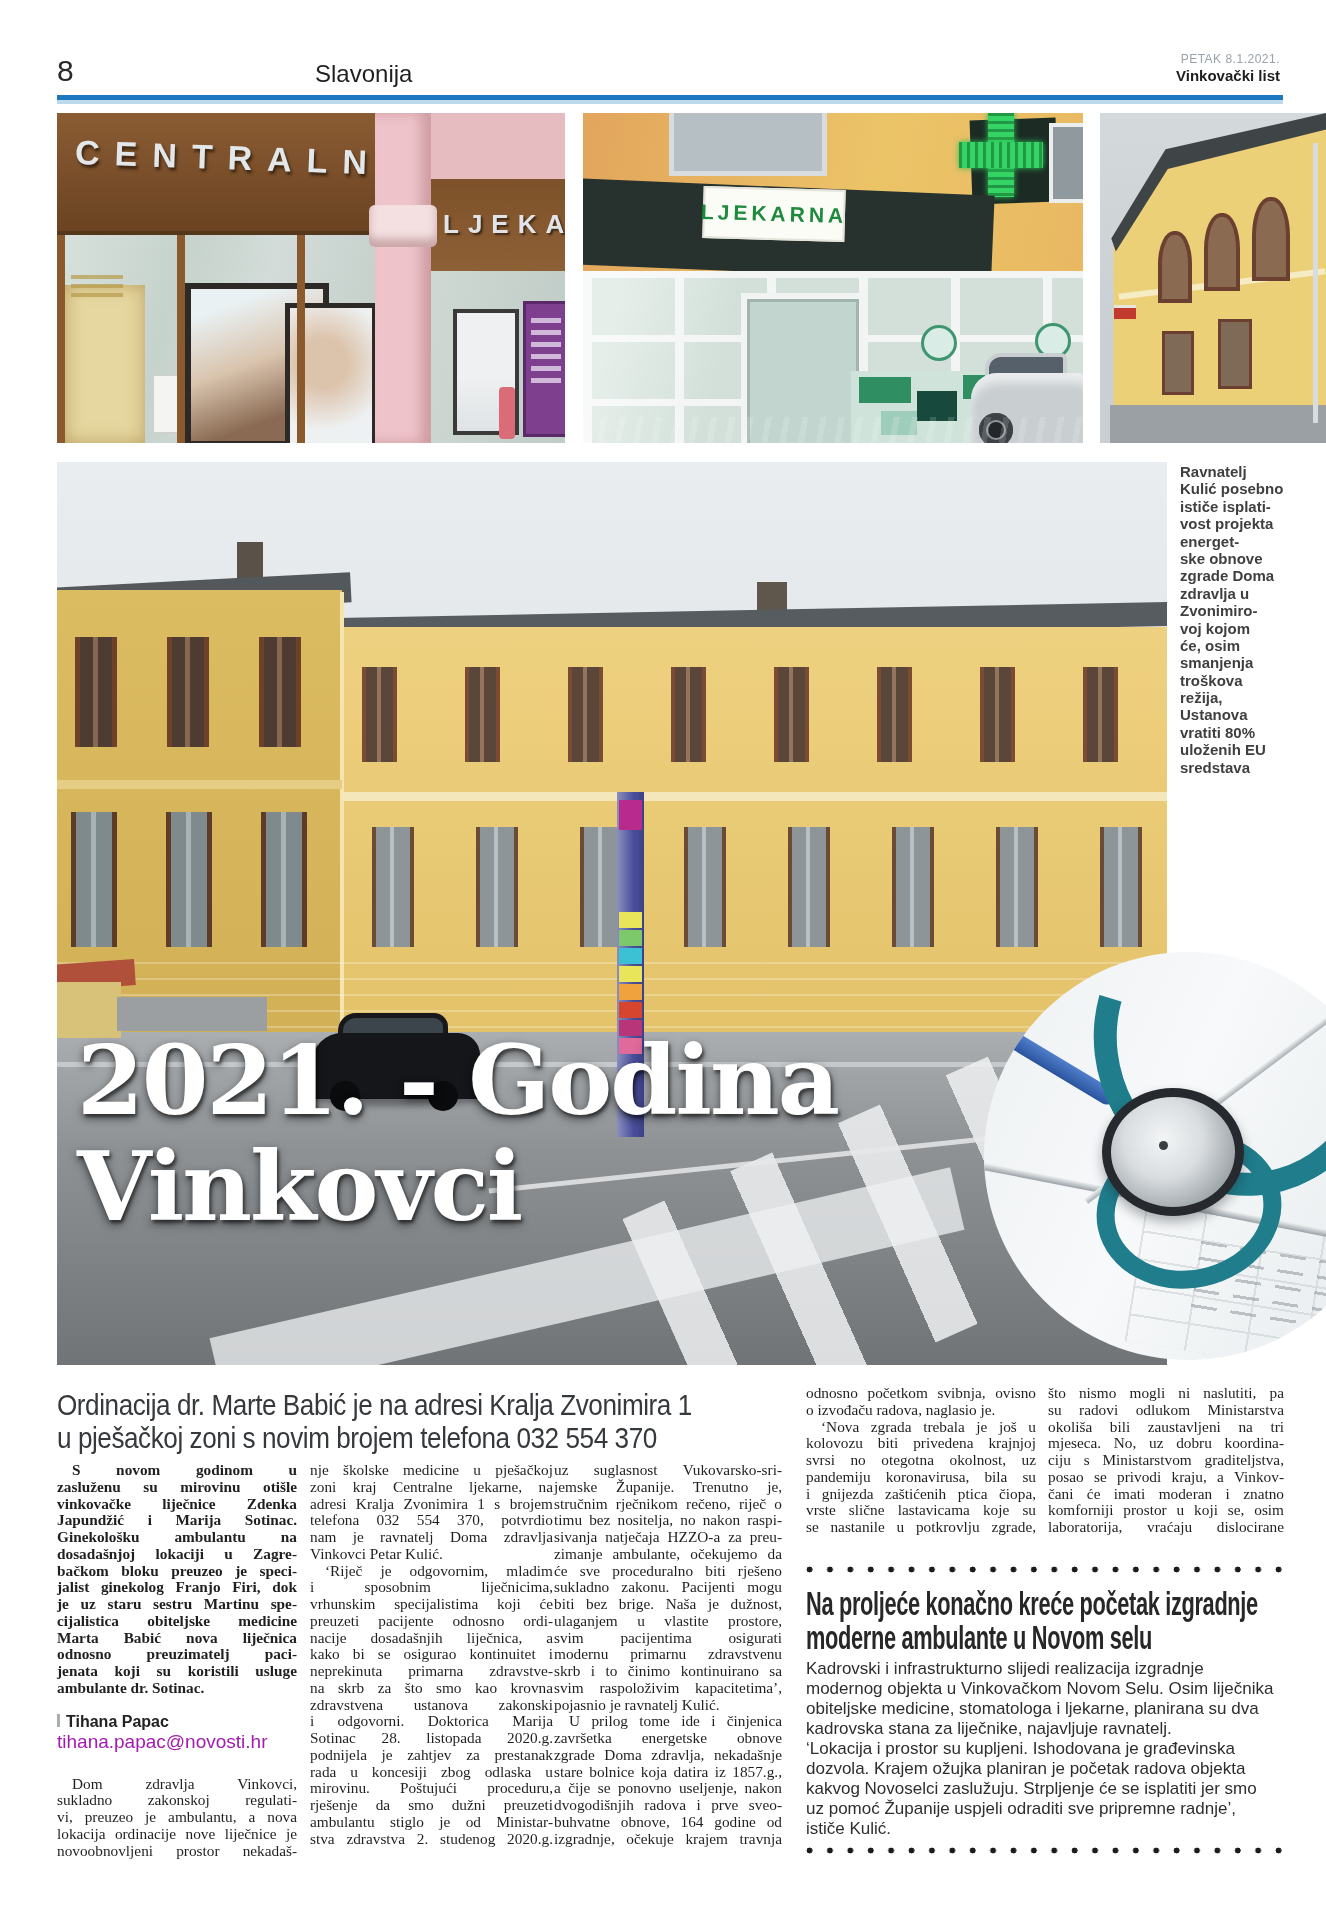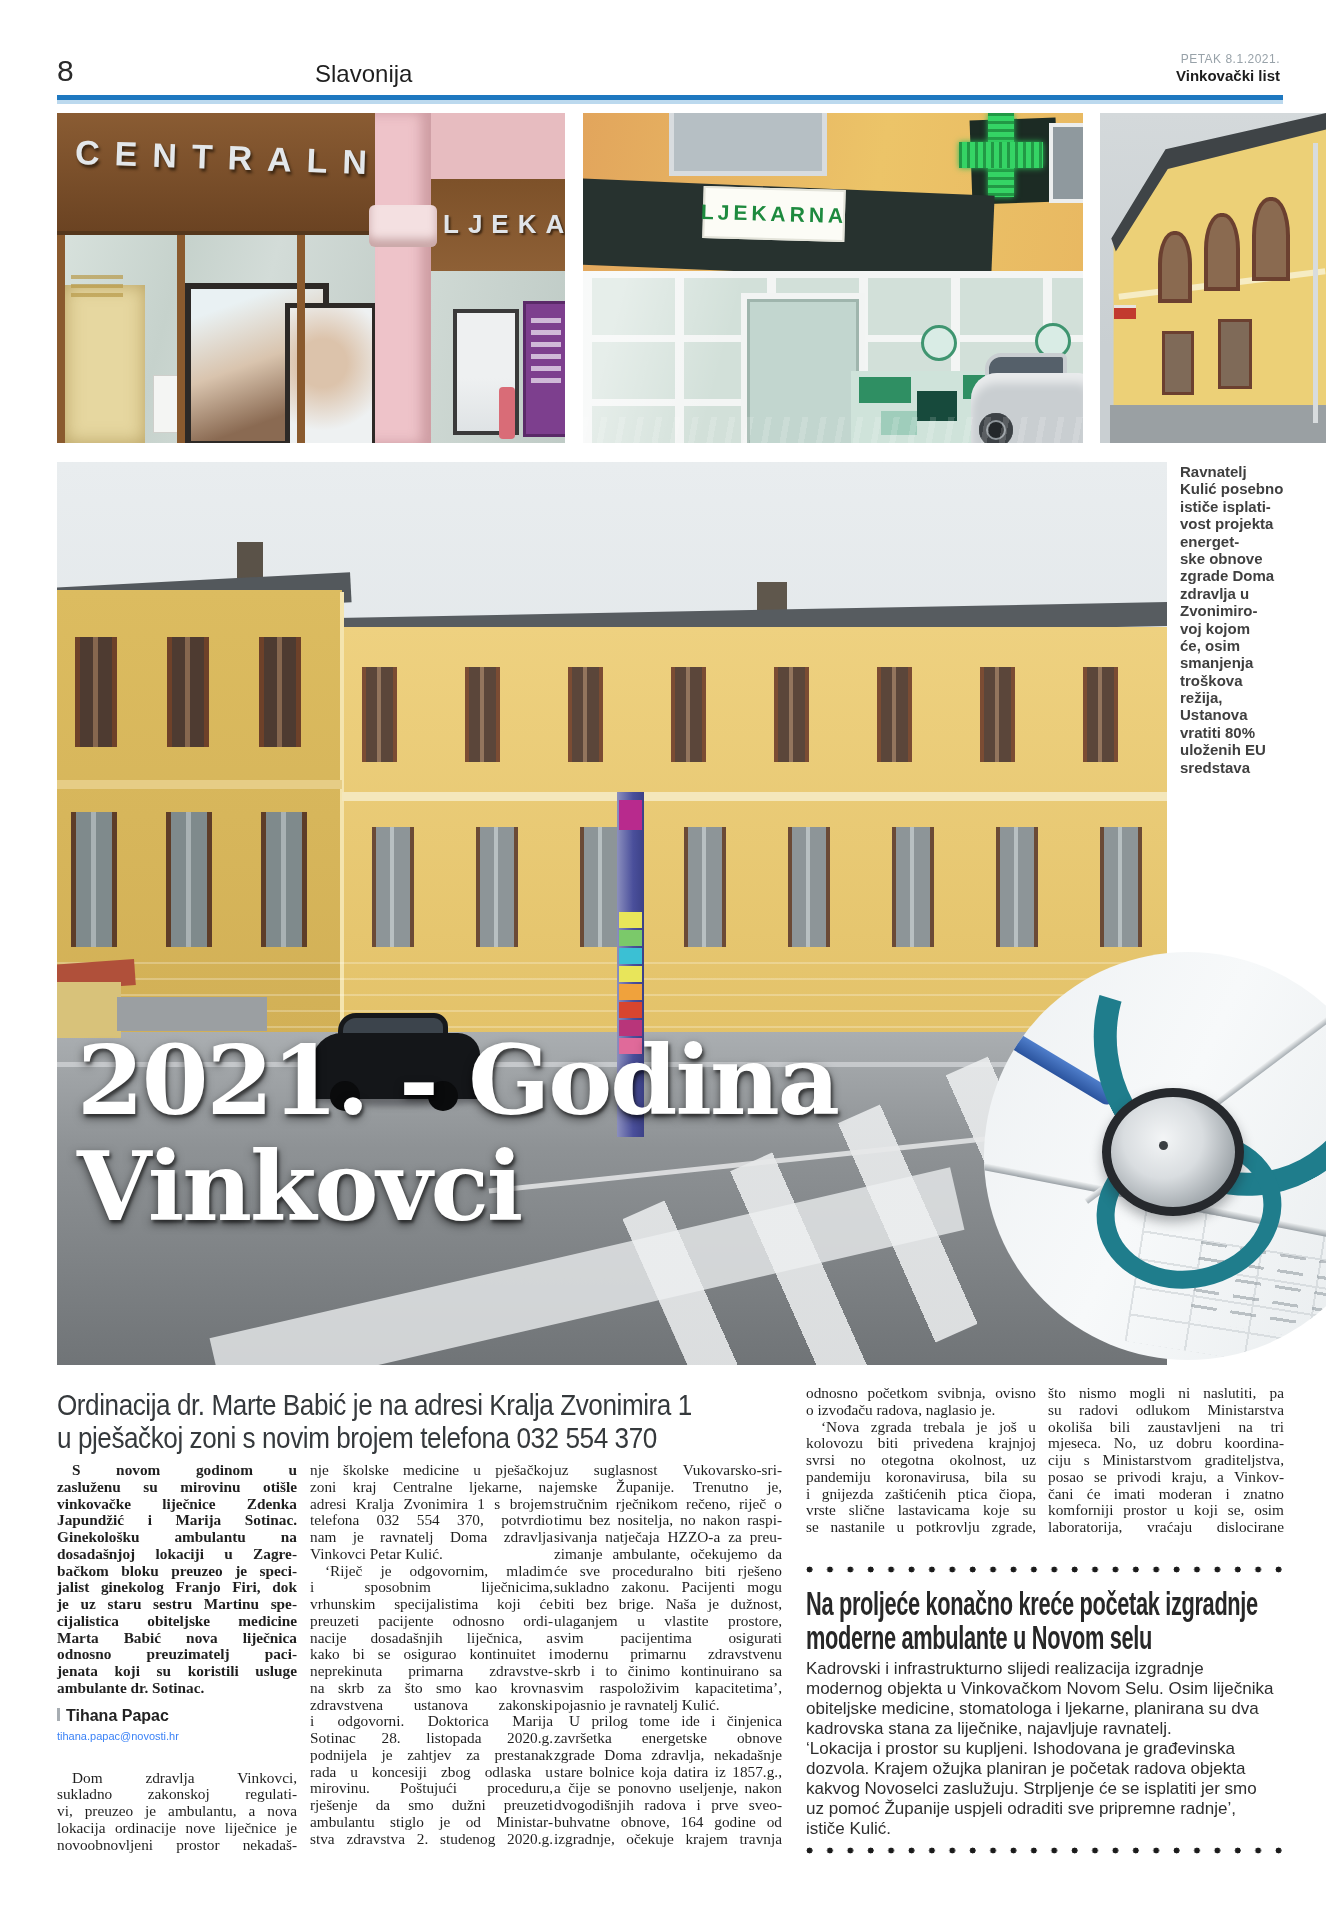--- a/index.html
+++ b/index.html
@@ -218,24 +218,24 @@
   .col .ln{height:16.75px;line-height:16.75px;text-align:justify;text-align-last:justify;
        white-space:nowrap;overflow:visible;}
   .col .ln.end{text-align-last:left;}
   .col .ln.ind{text-indent:15px;}
   .c1{left:57px;top:1462px;width:240px;}
   .c2{left:310px;top:1462px;width:243px;}
   .c3{left:554px;top:1462px;width:228px;}
   .c4{left:806px;top:1385px;width:230px;}
   .c5{left:1048px;top:1385px;width:236px;}
   .lead{font-weight:bold;}
-  .byline{margin-top:9px;font-family:"Liberation Sans",sans-serif;}
+  .byline{margin-top:15px;font-family:"Liberation Sans",sans-serif;}
   .byline .tick{display:inline-block;width:3px;height:13px;background:#a7adb2;margin-right:6px;}
   .byline .name{font-weight:bold;font-size:16px;color:#222;line-height:20px;}
-  .byline .mail{font-size:11px;color:#3b82f6;line-height:20px;}
+  .byline .mail{font-size:19px;color:#a21caf;line-height:20px;}
   .c1 .para2{margin-top:24px;}
 
   
   .dots{position:absolute;left:806px;width:479px;height:7px;
        background-image:radial-gradient(circle at 3.5px 3.5px,#1b1b1b 2.7px,transparent 3.2px);
        background-size:20.4px 7px;background-repeat:repeat-x;}
   .d1{top:1566px;} .d2{top:1847px;}
   .boxtitle{position:absolute;left:806px;top:1587px;width:720px;font-family:"Liberation Sans",sans-serif;
        font-weight:bold;font-size:33px;line-height:34px;color:#272727;
        transform:scaleX(.66);transform-origin:0 0;letter-spacing:-.5px;}

